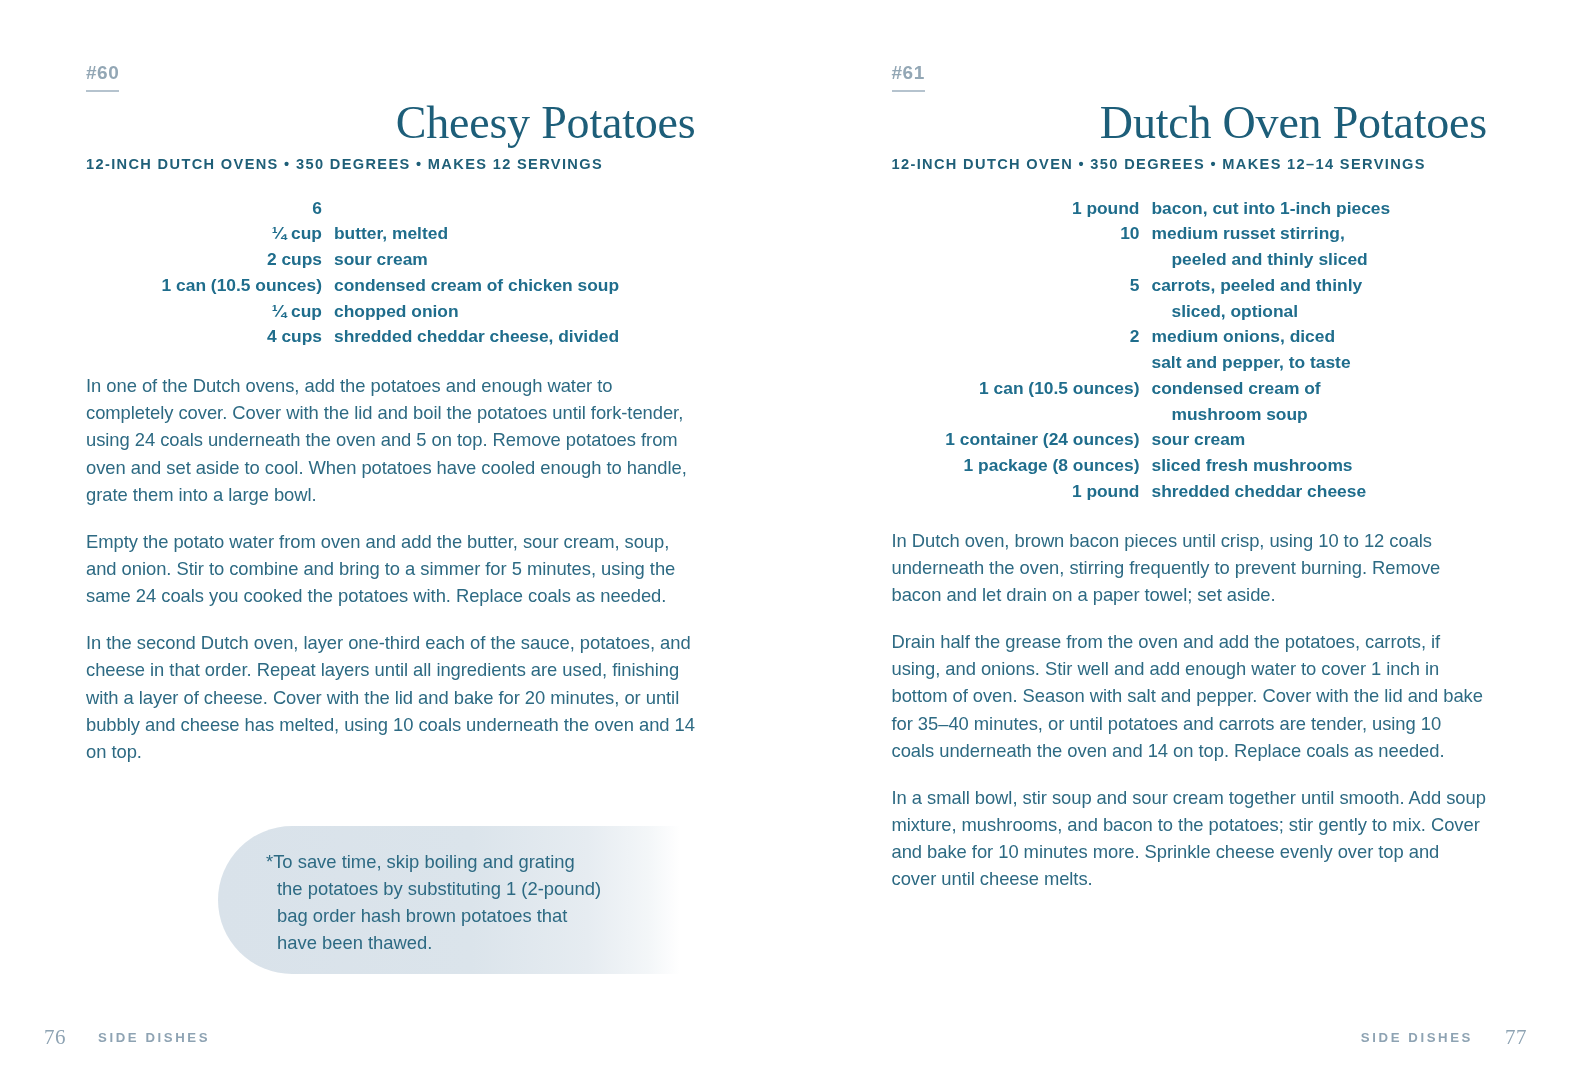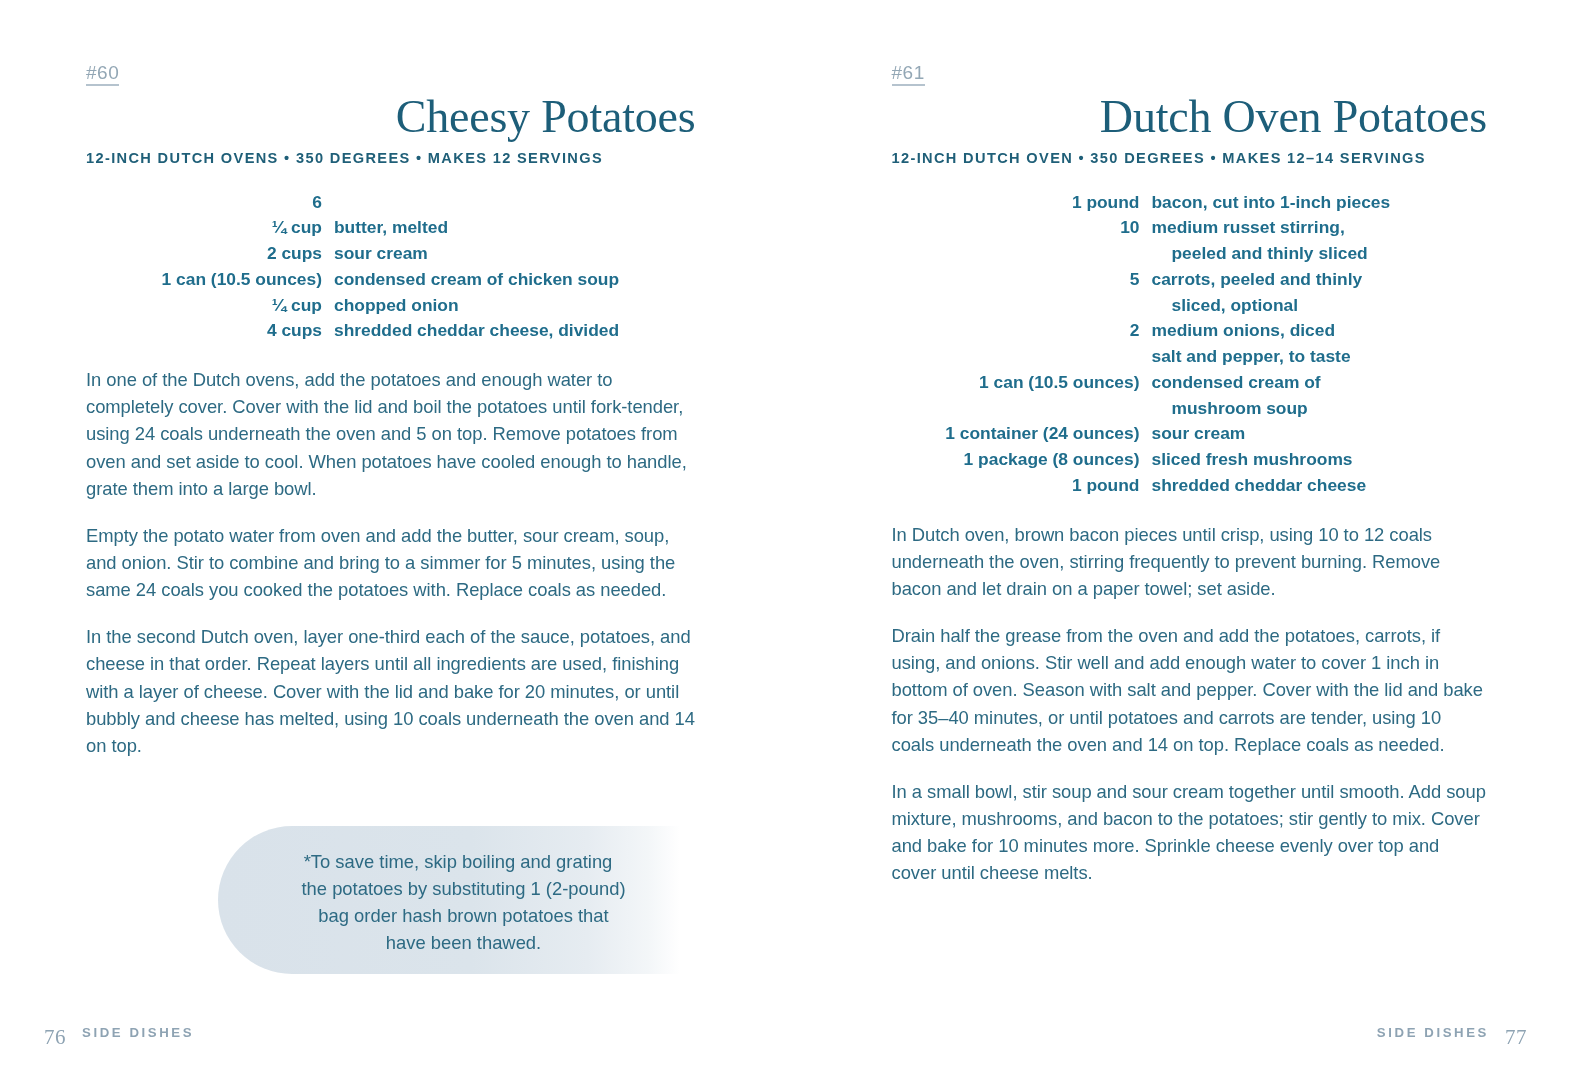--- a/index.html
+++ b/index.html
@@ -28,27 +28,27 @@
     box-sizing: border-box;
   }
 
   .page-left   { padding: 62px 90px 0 86px; }
   .page-right  { padding: 62px 84px 0 106px; }
 
   
   .recipe-number {
     font-family: "Liberation Sans", sans-serif;
     font-size: 19px;
-    font-weight: 400;
+    font-weight: 700;
     letter-spacing: 0.5px;
     color: #93a7b5;
     border-bottom: 2px solid #b5c3ce;
     display: inline-block;
     line-height: 1.15;
-    padding-bottom: 0;
+    padding-bottom: 6px;
     margin-bottom: 7px;
   }
 
   .recipe-title {
     font-family: "Liberation Serif", serif;
     font-size: 46px;
     font-weight: 400;
     color: #1d5e79;
     line-height: 1.04;
     margin: 0 0 9px 0;
@@ -112,21 +112,20 @@
   }
   .step:last-of-type { margin-bottom: 0; }
 
   
   .tip-wrap {
     position: absolute;
     left: 218px;
     top: 826px;
     width: 462px;
     height: 148px;
-    text-align: center;
   }
   .tip-box {
     position: absolute;
     inset: 0;
     background: linear-gradient(90deg,
                 #d9e2ea 0%,
                 #dbe4eb 55%,
                 #e6ecf1 80%,
                 #f3f6f8 93%,
                 #ffffff 100%);
@@ -145,22 +144,22 @@
     text-indent: -11px;
     padding-left: 11px;
   }
   .tip-text .tline + .tline { text-indent: 0; padding-left: 11px; }
 
   
   .footer {
     position: absolute;
     bottom: 34px;
     display: flex;
-    align-items: flex-start;
-    gap: 16px;
+    align-items: center;
+    gap: 32px;
   }
   .footer-left  { left: 44px; }
   .footer-right { right: 44px; }
 
   .folio {
     font-family: "Liberation Serif", serif;
     font-size: 21px;
     color: #8ea3b3;
     letter-spacing: 0.5px;
   }

